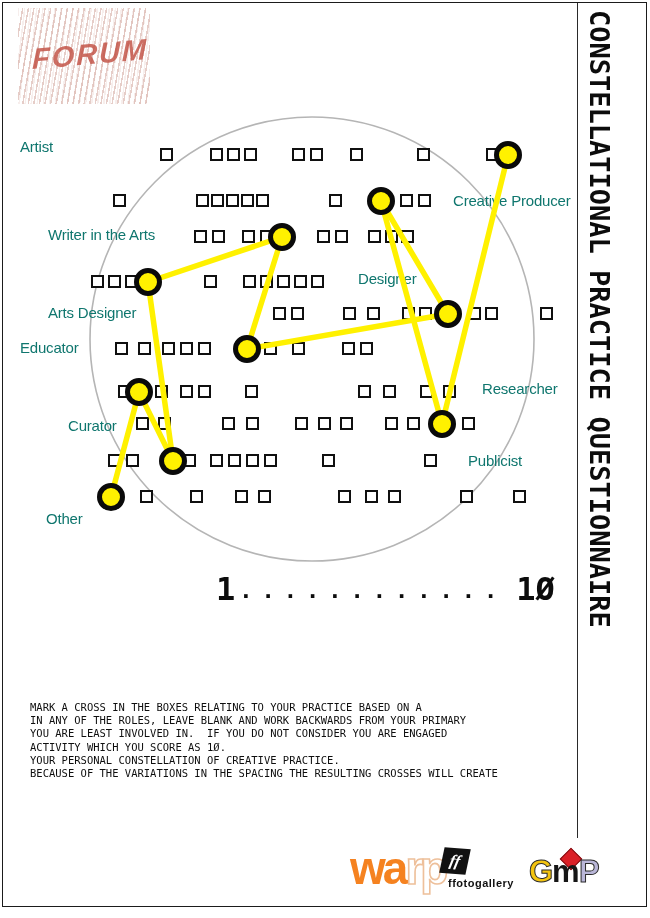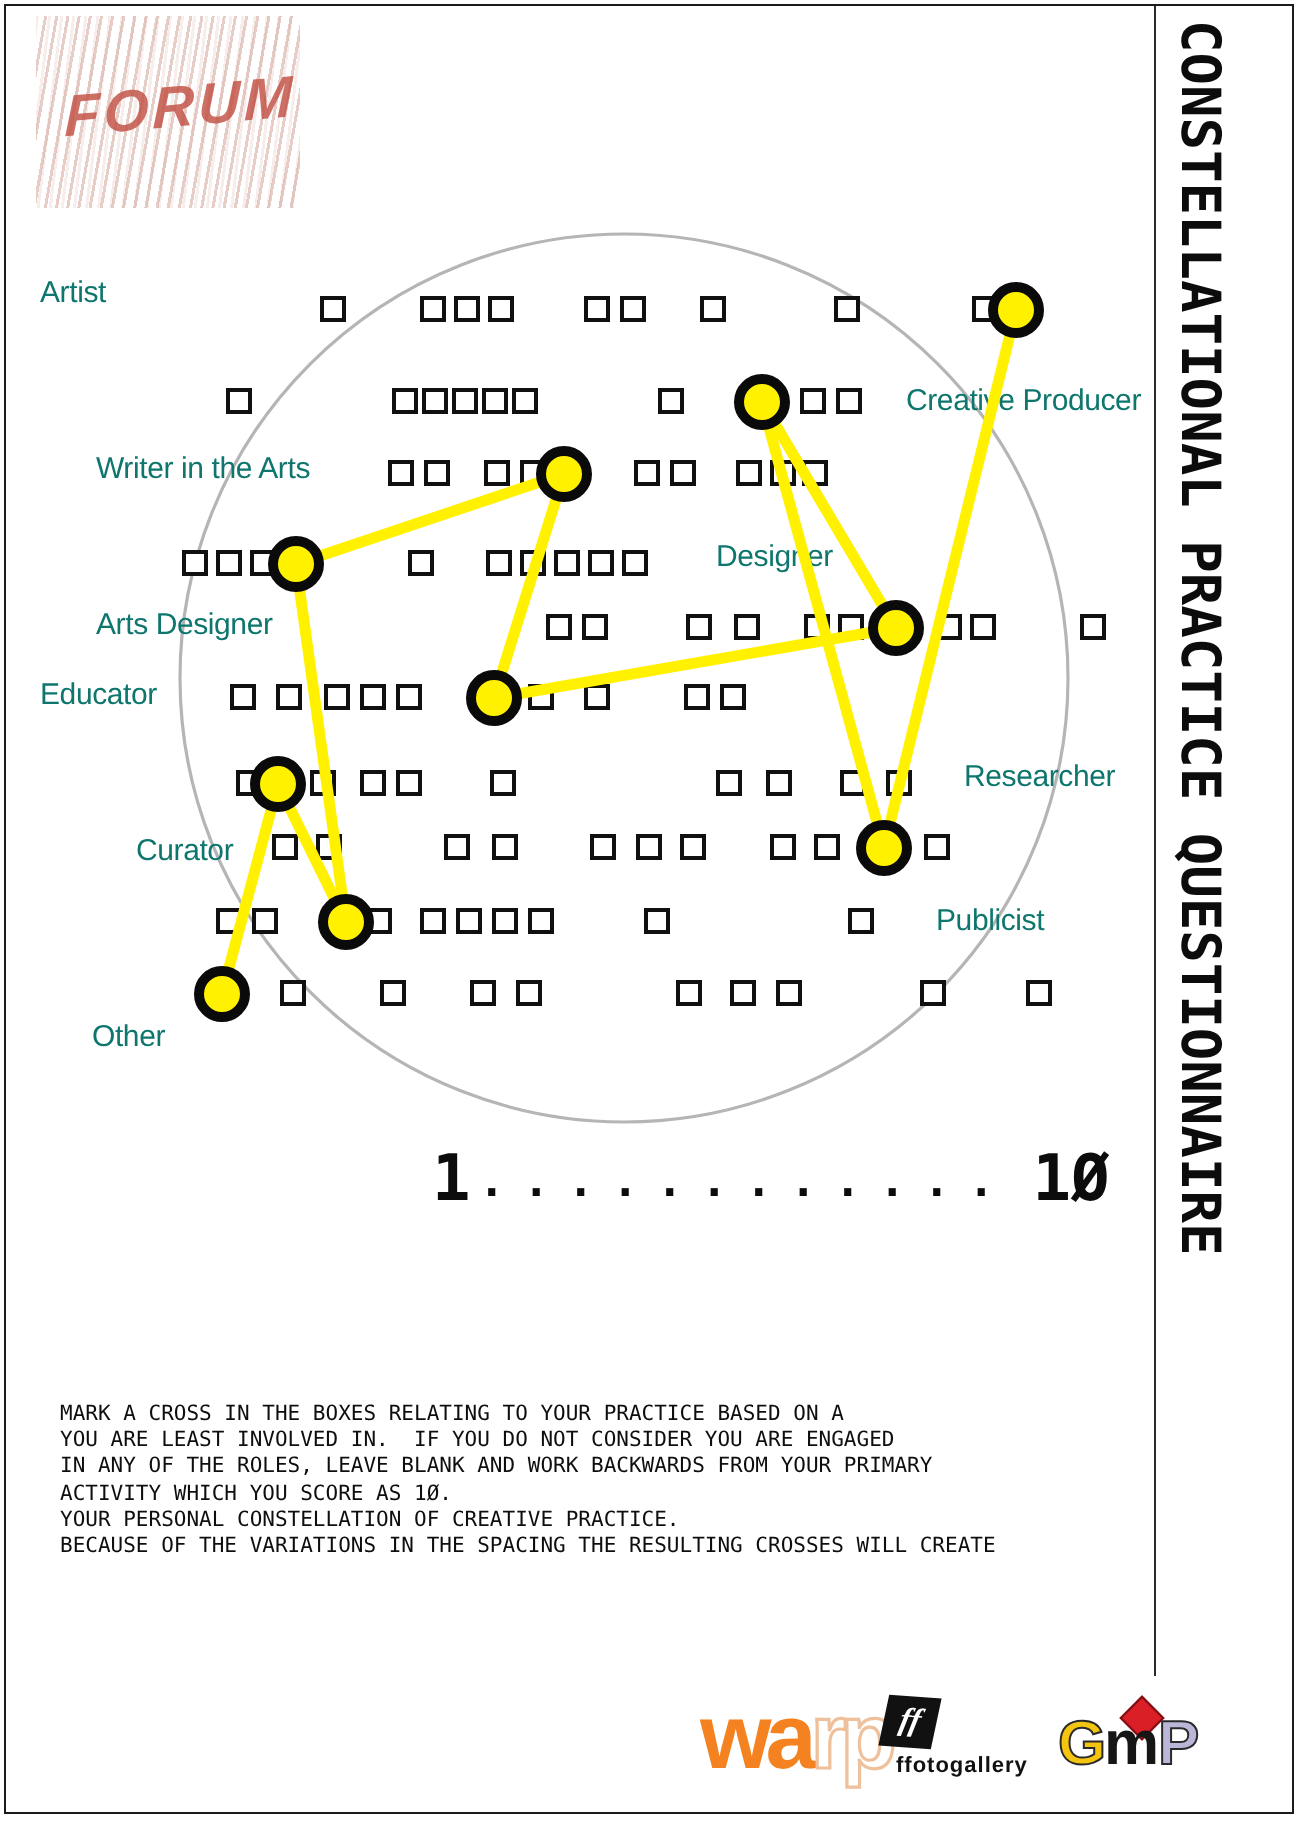--- a/index.html
+++ b/index.html
@@ -196,22 +196,22 @@
       <circle cx="139" cy="392" r="11.5" fill="#fff100" stroke="#0a0a0a" stroke-width="5"></circle>
       <circle cx="442" cy="424" r="11.5" fill="#fff100" stroke="#0a0a0a" stroke-width="5"></circle>
       <circle cx="173" cy="461" r="11.5" fill="#fff100" stroke="#0a0a0a" stroke-width="5"></circle>
       <circle cx="111" cy="497" r="11.5" fill="#fff100" stroke="#0a0a0a" stroke-width="5"></circle>
     </svg>
 
   <div id="scale"><span>1</span><span class="dots">............</span><span class="max">1Ø</span></div>
 
   <div id="instructions">
       <div class="instr-line">MARK A CROSS IN THE BOXES RELATING TO YOUR PRACTICE BASED ON A</div>
+      <div class="instr-line">IN ANY OF THE ROLES, LEAVE BLANK AND WORK BACKWARDS FROM YOUR PRIMARY</div>
       <div class="instr-line">YOU ARE LEAST INVOLVED IN.  IF YOU DO NOT CONSIDER YOU ARE ENGAGED</div>
-      <div class="instr-line">IN ANY OF THE ROLES, LEAVE BLANK AND WORK BACKWARDS FROM YOUR PRIMARY</div>
       <div class="instr-line">ACTIVITY WHICH YOU SCORE AS 1Ø.</div>
       <div class="instr-line">YOUR PERSONAL CONSTELLATION OF CREATIVE PRACTICE.</div>
       <div class="instr-line">BECAUSE OF THE VARIATIONS IN THE SPACING THE RESULTING CROSSES WILL CREATE</div>
     </div>
 
   <div id="warp-logo"><span id="warp-solid">wa</span><span id="warp-outline">rp</span></div>
 
   <div id="ffoto-logo">
     <div id="ffoto-icon">ff</div>
     <div id="ffoto-label">ffotogallery</div>

